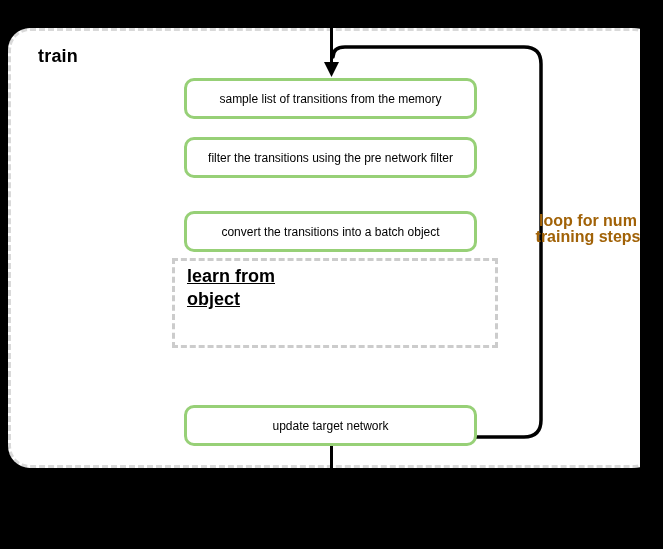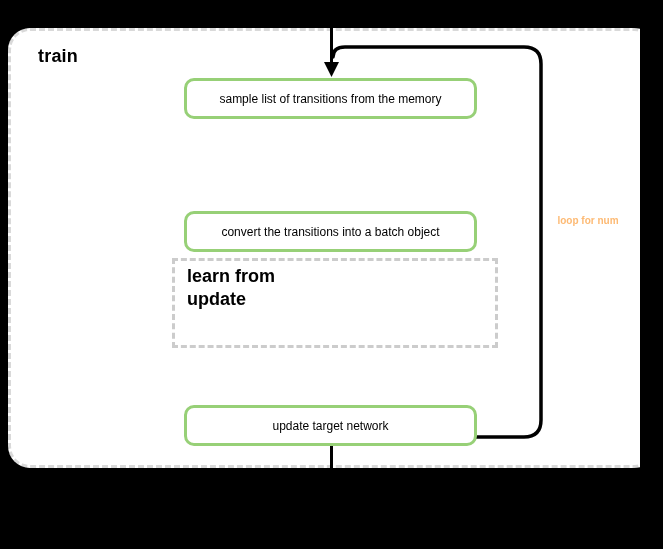--- a/index.html
+++ b/index.html
@@ -77,31 +77,32 @@
     box-sizing: border-box;
     background: #ffffff;
     border: 3px dashed #cccccc;
     padding: 4px 0 0 12px;
   }
   .subprocess-line {
     font-size: 18px;
     font-weight: bold;
     color: #000000;
     line-height: 23px;
+    text-decoration: underline;
   }
   
   .loop-label {
     position: absolute;
     left: 535px;
     top: 213px;
     width: 106px;
     text-align: center;
-    font-size: 10px;
+    font-size: 16px;
     font-weight: bold;
-    color: #fdba74;
+    color: #a16207;
     line-height: 16px;
   }
 </style>
 </head>
 <body>
 
 <div id="canvas">
 
   <div class="train-container"></div>
 
@@ -115,30 +116,34 @@
     <path d="M 333 57 Q 333 47 345 47 L 524 47 Q 541 47 541 64 L 541 420 Q 541 437 524 437 L 354 437 Q 337 437 337 420 L 337 408" stroke="#000000" stroke-width="3.5" fill="none" stroke-linecap="round"></path>
 
     <path d="M 331.5 408 L 331.5 470" stroke="#000000" stroke-width="3" fill="none"></path>
   </svg>
 
   <div class="train-title">train</div>
 
   <div class="step-box step-1">
     <span>sample list of transitions from the memory</span>
   </div>
+  <div class="step-box step-2">
+    <span>filter the transitions using the pre network filter</span>
+  </div>
   <div class="step-box step-3">
     <span>convert the transitions into a batch object</span>
   </div>
 
   <div class="subprocess-box">
     <div class="subprocess-line">learn from</div>
-    <div class="subprocess-line">update</div>
+    <div class="subprocess-line">object</div>
   </div>
 
   <div class="step-box step-final">
     <span>update target network</span>
   </div>
 
   <div class="loop-label">
     <div>loop for num</div>
+    <div>training steps</div>
   </div>
 
 </div>
 
 </body></html>

